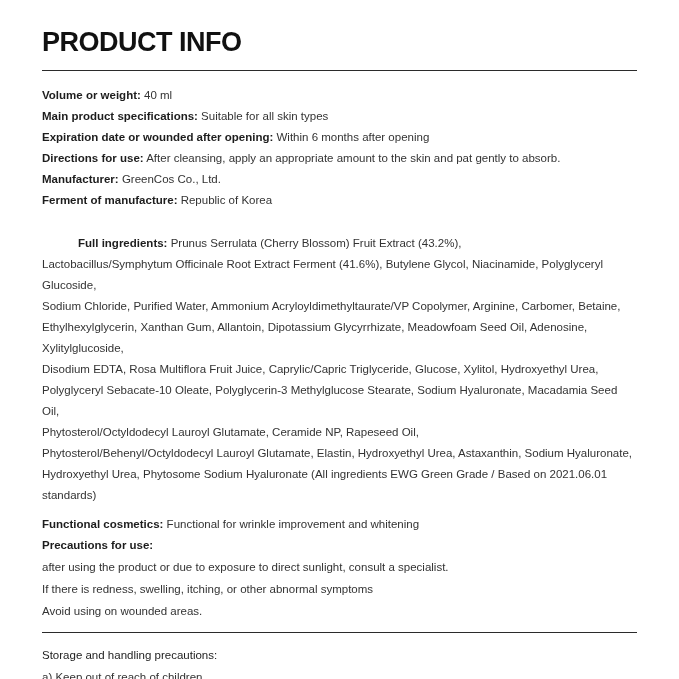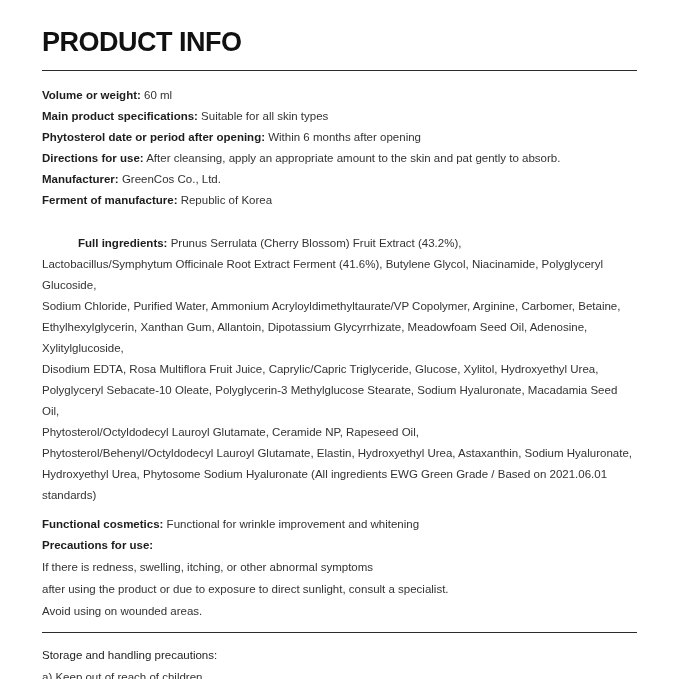--- a/index.html
+++ b/index.html
@@ -96,27 +96,27 @@
 </head>
 <body>
 
 <div class="page">
 
   <h1 class="title">PRODUCT INFO</h1>
   <hr class="rule">
 
   <div class="spec-block">
     <div class="line">
-      <span class="lbl">Volume or weight:</span><span> 60 ml</span>
+      <span class="lbl">Volume or weight:</span><span> 40 ml</span>
     </div>
     <div class="line">
       <span class="lbl">Main product specifications:</span><span> Suitable for all skin types</span>
     </div>
     <div class="line">
-      <span class="lbl">Phytosterol date or period after opening:</span><span> Within 6 months after opening</span>
+      <span class="lbl">Expiration date or wounded after opening:</span><span> Within 6 months after opening</span>
     </div>
     <div class="line">
       <span class="lbl">Directions for use:</span><span> After cleansing, apply an appropriate amount to the skin and pat gently to absorb.</span>
     </div>
     <div class="line">
       <span class="lbl">Manufacturer:</span><span> GreenCos Co., Ltd.</span>
     </div>
     <div class="line">
       <span class="lbl">Ferment of manufacture:</span><span> Republic of Korea</span>
     </div>
@@ -134,22 +134,22 @@
     <div class="ing-line"> Phytosterol/Octyldodecyl Lauroyl Glutamate, Ceramide NP, Rapeseed Oil,</div>
     <div class="ing-line">Phytosterol/Behenyl/Octyldodecyl Lauroyl Glutamate, Elastin, Hydroxyethyl Urea, Astaxanthin, Sodium Hyaluronate,</div>
     <div class="ing-line">Hydroxyethyl Urea, Phytosome Sodium Hyaluronate (All ingredients EWG Green Grade / Based on 2021.06.01 standards)</div>
   </div>
 
   <div class="func-block">
     <div class="line">
       <span class="lbl">Functional cosmetics:</span><span> Functional for wrinkle improvement and whitening</span>
     </div>
     <div class="precaution-head">Precautions for use:</div>
+    <div class="plain">after using the product or due to exposure to direct sunlight, consult a specialist.</div>
     <div class="plain">If there is redness, swelling, itching, or other abnormal symptoms</div>
-    <div class="plain">after using the product or due to exposure to direct sunlight, consult a specialist.</div>
     <div class="plain">Avoid using on wounded areas.</div>
   </div>
 
   <div class="storage-block">
     <div class="storage-head">Storage and handling precautions:</div>
     <div class="plain">a) Keep out of reach of children</div>
 
   </div>
 
   <hr class="rule-bottom">

